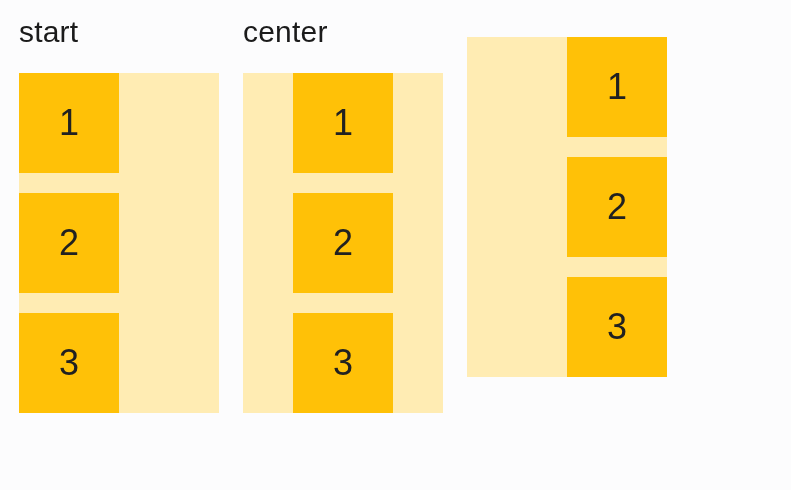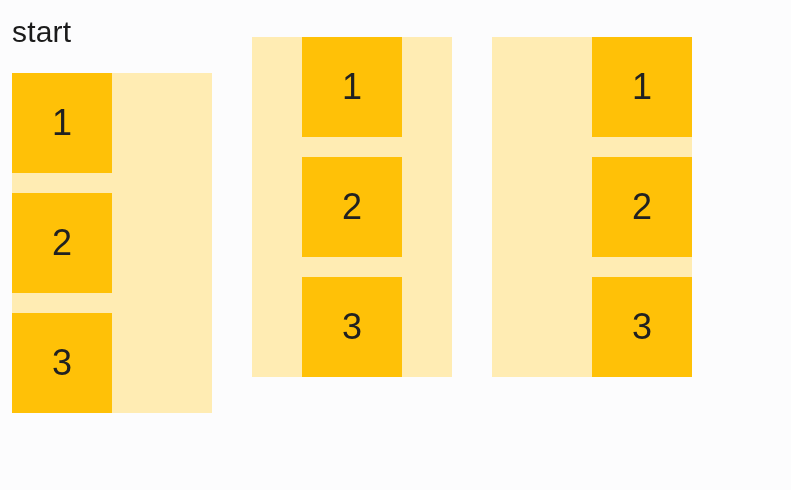--- a/index.html
+++ b/index.html
@@ -8,22 +8,22 @@
   }
   body {
     width: 791px;
     height: 490px;
     background: #fcfcfd;
     font-family: "Liberation Sans", "DejaVu Sans", sans-serif;
     overflow: hidden;
   }
   .demo {
     display: flex;
-    gap: 40px;
-    padding: 14px 0 0 12px;
+    gap: 24px;
+    padding: 14px 0 0 19px;
     box-sizing: border-box;
   }
   .col {
     width: 200px;
     flex: 0 0 200px;
   }
   .col-title {
     margin: 0;
     font-size: 30px;
     line-height: 36px;
@@ -63,20 +63,21 @@
   <section class="col">
     <h2 class="col-title">start</h2>
     <div class="container align-start">
       <div class="box">1</div>
       <div class="box">2</div>
       <div class="box">3</div>
     </div>
   </section>
 
   <section class="col">
+    <h2 class="col-title">center</h2>
     <div class="container align-center">
       <div class="box">1</div>
       <div class="box">2</div>
       <div class="box">3</div>
     </div>
   </section>
 
   <section class="col">
     <div class="container align-end">
       <div class="box">1</div>

